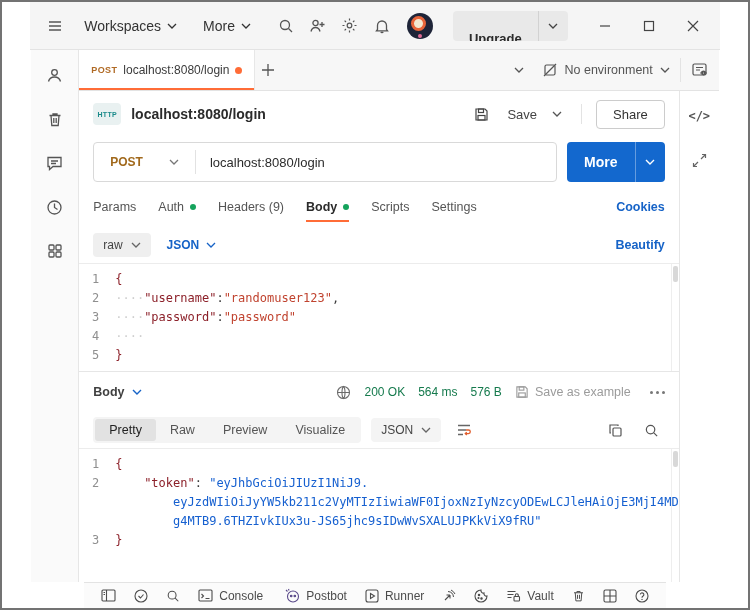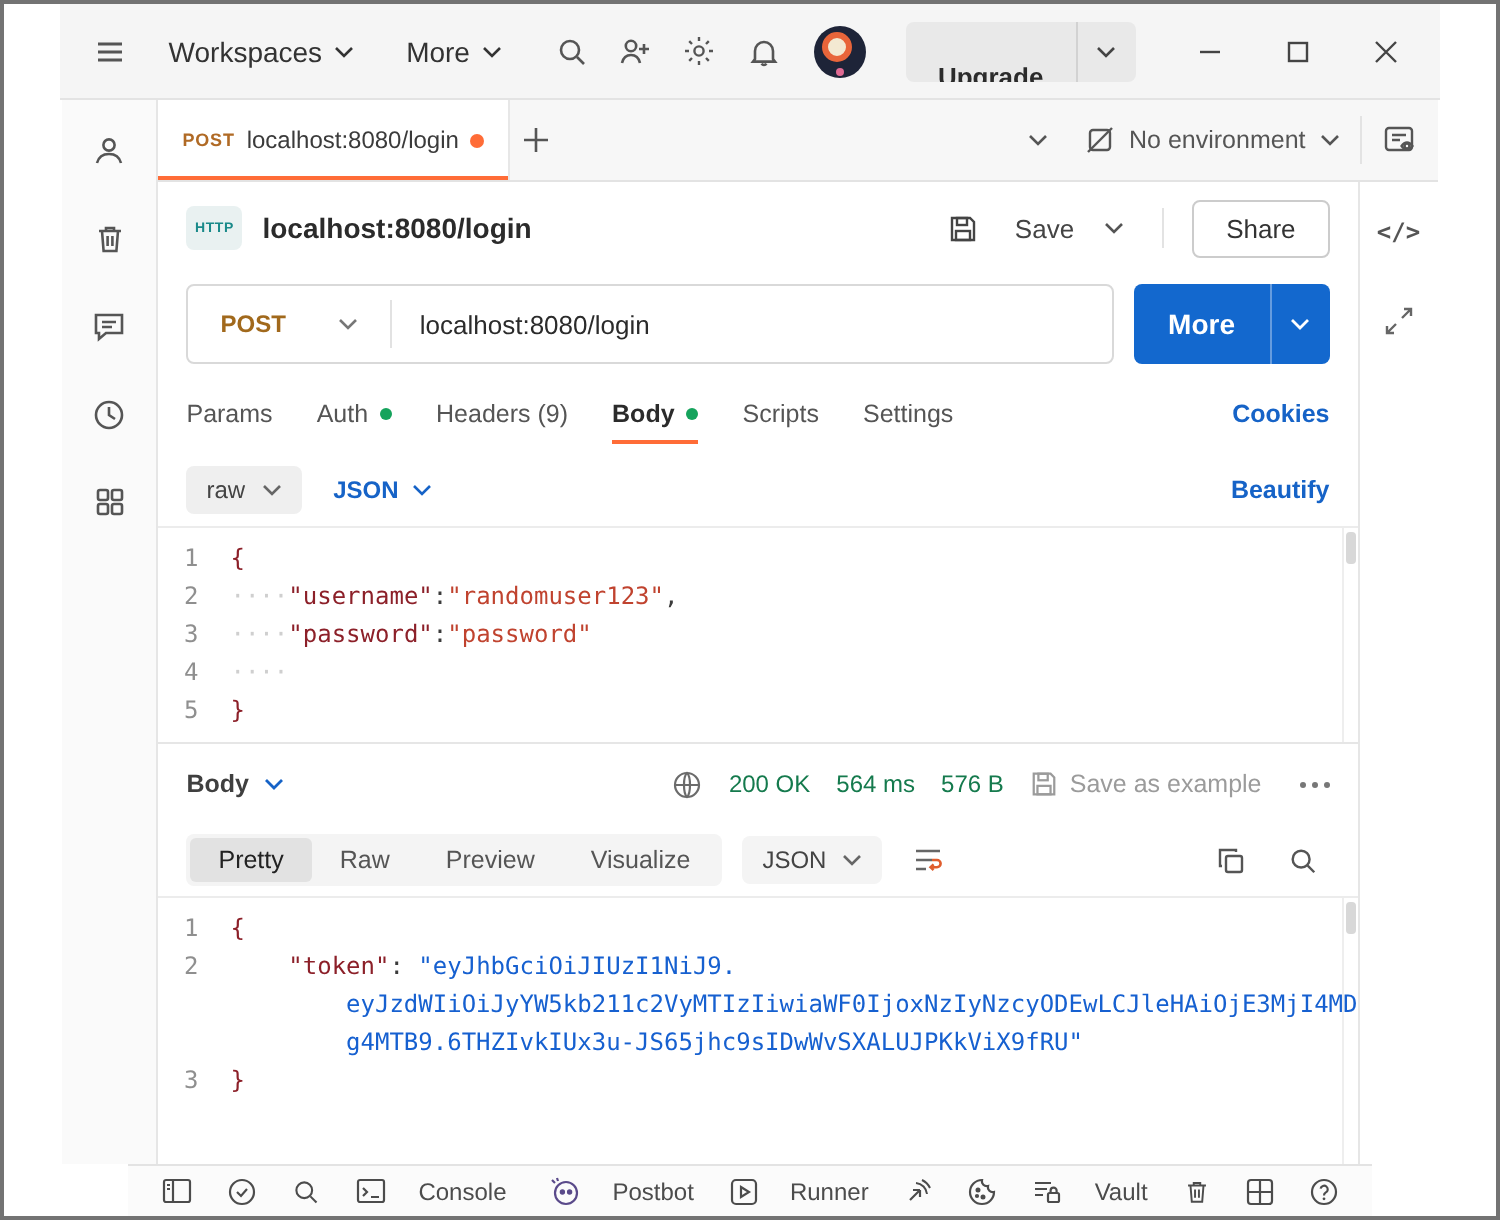--- a/index.html
+++ b/index.html
@@ -95,21 +95,21 @@
   .dots3 i { width:3px; height:3px; border-radius:50%; background:#777; }
 
   .resp-toolbar { height:36px; display:flex; align-items:center; gap:10px; padding:0 14px; flex:0 0 auto; }
   .seg { display:flex; background:#f4f4f4; border-radius:4px; padding:2px; }
   .seg button { border:none; background:none; font-family:inherit; font-size:12.5px; color:#555; padding:4px 14px; border-radius:3px; cursor:pointer; }
   .seg button.sel { background:#e2e2e2; color:#222; }
   .resp-toolbar .grow { flex:1; }
 
   
   .statusbar { height:26px; border-top:1px solid #e3e3e3; background:#fbfbfb; display:flex; align-items:center; padding:0 10px; gap:4px; font-size:12px; color:#555; flex:0 0 auto; }
-  .sb-item { display:flex; align-items:center; gap:16px; background:none; border:none; font-family:inherit; font-size:12px; color:#4c4c4c; padding:0 7px; cursor:pointer; height:100%; }
+  .sb-item { display:flex; align-items:center; gap:6px; background:none; border:none; font-family:inherit; font-size:12px; color:#4c4c4c; padding:0 7px; cursor:pointer; height:100%; }
   .statusbar .grow { flex:1; }
 </style>
 </head>
 <body>
 
 <div class="window">
 
   <header class="topbar">
     <button class="icon-btn" aria-label="menu">
       <svg width="16" height="16" viewBox="0 0 16 16" fill="none" stroke="currentColor" stroke-width="1.4">

